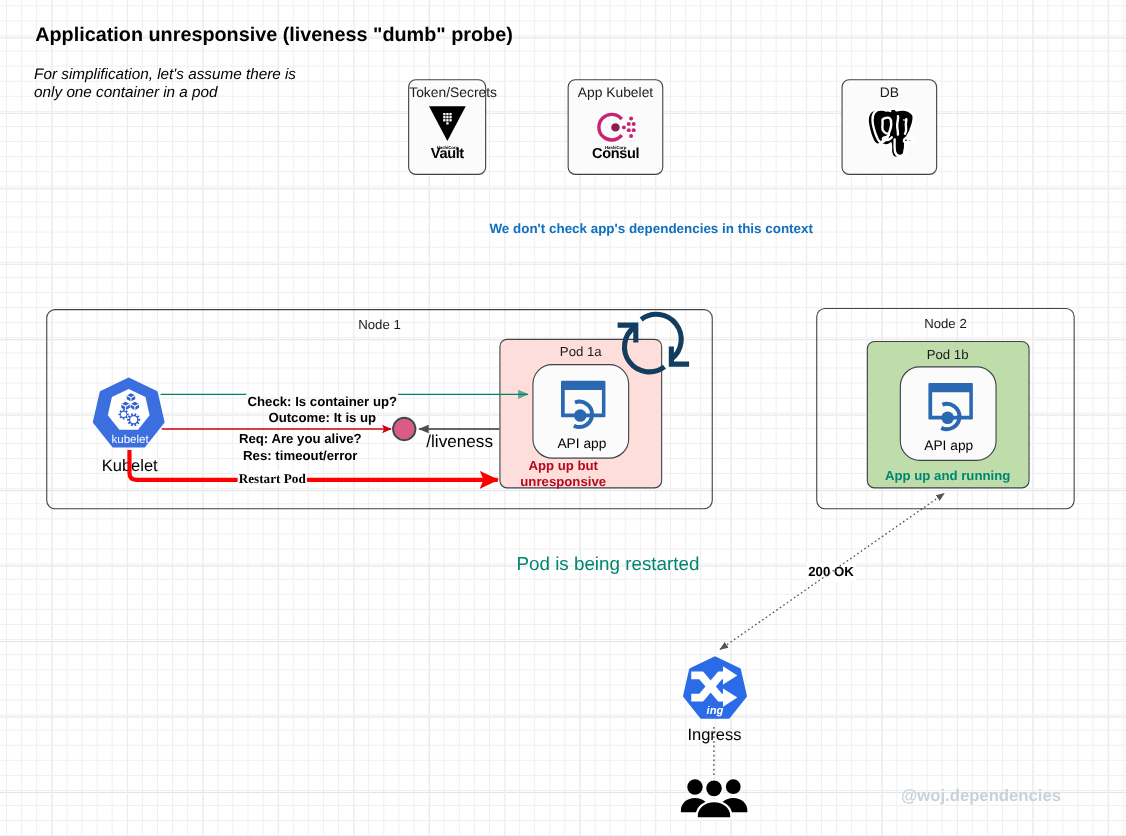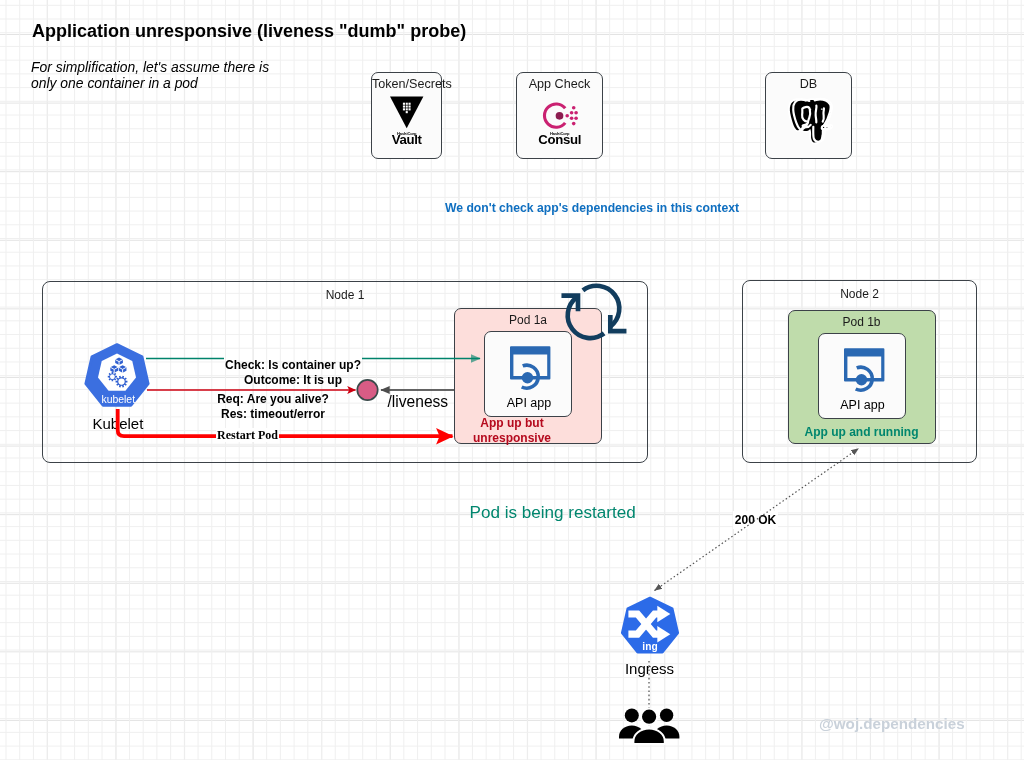--- a/index.html
+++ b/index.html
@@ -33,21 +33,21 @@
     text-align:center;font-size:12.6px;color:#1b1b1b;margin-top:3.5px;line-height:15px;white-space:nowrap;
   }
   .deplogo{position:absolute;left:0;top:18px;width:100%;display:flex;justify-content:center;align-items:flex-start;}
   .hc-brand{font-family:"Liberation Sans",sans-serif;font-size:4.0px;font-weight:bold;fill:#000;letter-spacing:-0.1px;}
   .hc-product{font-family:"Liberation Sans",sans-serif;font-size:13.2px;font-weight:bold;fill:#000;letter-spacing:-0.3px;}
   .depnote{font-size:12.2px;font-weight:bold;color:#0F6FC0;}
   .nodebox{border:1.7px solid #3C4248;border-radius:8px;background:transparent;box-sizing:border-box;}
   .nodelabel{position:relative;z-index:8;text-align:center;font-size:12px;color:#1b1b1b;margin-top:6px;line-height:15px;}
   .podbox{border:1.85px solid #3C4248;border-radius:7px;box-sizing:border-box;}
   .podlabel{position:relative;z-index:8;text-align:center;font-size:12px;color:#1b1b1b;margin-top:4px;line-height:15px;}
-  .appbox{z-index:8;border:1.7px solid #3C4248;border-radius:7px;background:#FBFBFB;box-sizing:border-box;position:absolute;}
+  .appbox{z-index:8;border:1.7px solid #3C4248;border-radius:18px;background:#FBFBFB;box-sizing:border-box;position:absolute;}
   .appicon{position:absolute;left:25px;top:13.5px;}
   .applabel{position:absolute;left:1px;top:63.5px;width:100%;text-align:center;font-size:12.5px;color:#000;line-height:15px;}
   .podstatus{z-index:8;text-align:center;font-size:12px;font-weight:bold;line-height:14.2px;}
   .kubelet-txt{font-family:"Liberation Sans",sans-serif;font-size:10.45px;fill:#ffffff;}
   .kubelet-caption{font-size:15px;color:#000;line-height:17px;}
   .edgelabel{z-index:9;font-size:12px;font-weight:bold;color:#000;line-height:15px;}
   .liveness-label{z-index:9;font-size:15.6px;color:#000;white-space:nowrap;line-height:18px;}
   .restart-note{font-size:17.1px;color:#00866E;white-space:nowrap;line-height:20px;}
   .ok-label{font-size:12px;font-weight:bold;color:#000;white-space:nowrap;background:#ffffff;padding:2px 2px;}
   .ingress-txt{font-family:"Liberation Sans",sans-serif;font-size:10.2px;font-weight:bold;fill:#ffffff;}
@@ -80,21 +80,21 @@
           <rect x="24.5" y="17.3" width="2.1" height="2.1"></rect>
         <rect x="21.7" y="20.1" width="2.1" height="2.1"></rect>
       </g>
       <text class="hc-brand" x="22.7" y="44.1" text-anchor="middle">HashiCorp</text>
       <text class="hc-product" x="22.7" y="52.5" text-anchor="middle">Vault</text>
     </svg>
   </div>
 </div>
 
 <div class="abs depbox" style="left:516px;top:72px;width:87px;height:87px;">
-  <div class="depbox-label">App Check</div>
+  <div class="depbox-label">App Kubelet</div>
   <div class="deplogo">
     <svg width="46" height="57" viewBox="0 0 46 57" aria-hidden="true">
 
       <path d="M28.2 17.3 A11.65 11.65 0 1 0 28.2 31.9" fill="none" stroke="#CA2171" stroke-width="3.1" stroke-linecap="butt"></path>
       <circle cx="22.5" cy="24.8" r="3.85" fill="#8C1D50"></circle>
       <g fill="#CA2171">
         <circle cx="30.2" cy="24.8" r="1.8"></circle>
         <circle cx="36.7" cy="16.8" r="1.8"></circle>
         <circle cx="34.6" cy="21.7" r="1.8"></circle>
         <circle cx="39.1" cy="21.7" r="1.8"></circle>
@@ -300,21 +300,21 @@
 
     <path d="M2.2 11.0 H19.4 V27.3" fill="none" stroke="#123D5E" stroke-width="4.85"></path>
 
     <path d="M69.8 47.9 H53.0 V31.2" fill="none" stroke="#123D5E" stroke-width="4.85"></path>
   </svg>
 </div>
 
 <div class="abs restart-note" style="left:469.5px;top:503.3px;">Pod is being restarted</div>
 <div class="abs ok-label" style="left:732.8px;top:511.3px;">200 OK</div>
 
-<div class="abs" style="left:614.5px;top:593.4px;z-index:7;">
+<div class="abs" style="left:614.5px;top:593.4px;z-index:7;font-style:italic;">
   <svg width="70" height="70" viewBox="0 0 70 70" aria-hidden="true">
     <polygon points="35.0,5.04 57.25,15.76 62.75,39.83 47.35,59.14 22.65,59.14 7.25,39.83 12.75,15.76" fill="#2C6BE8" stroke="#2C6BE8" stroke-width="2.6" stroke-linejoin="round"></polygon>
     <g fill="none" stroke="#ffffff" stroke-width="7.2" stroke-linejoin="miter" stroke-linecap="butt" stroke-miterlimit="6">
       <path d="M13.4 21.0 H22.5 L39.6 41.2 H44.5"></path>
       <path d="M13.4 41.2 H22.5 L39.6 21.0 H44.5"></path>
     </g>
     <g fill="#ffffff">
       <path d="M42.3 12.7 L55.3 21.0 L42.3 29.3 Z"></path>
       <path d="M42.3 32.9 L55.3 41.2 L42.3 49.5 Z"></path>
     </g>

